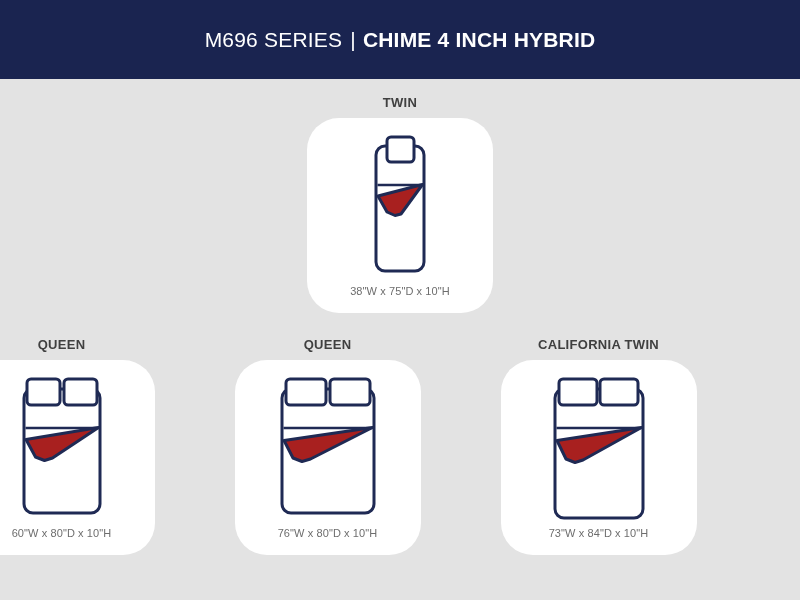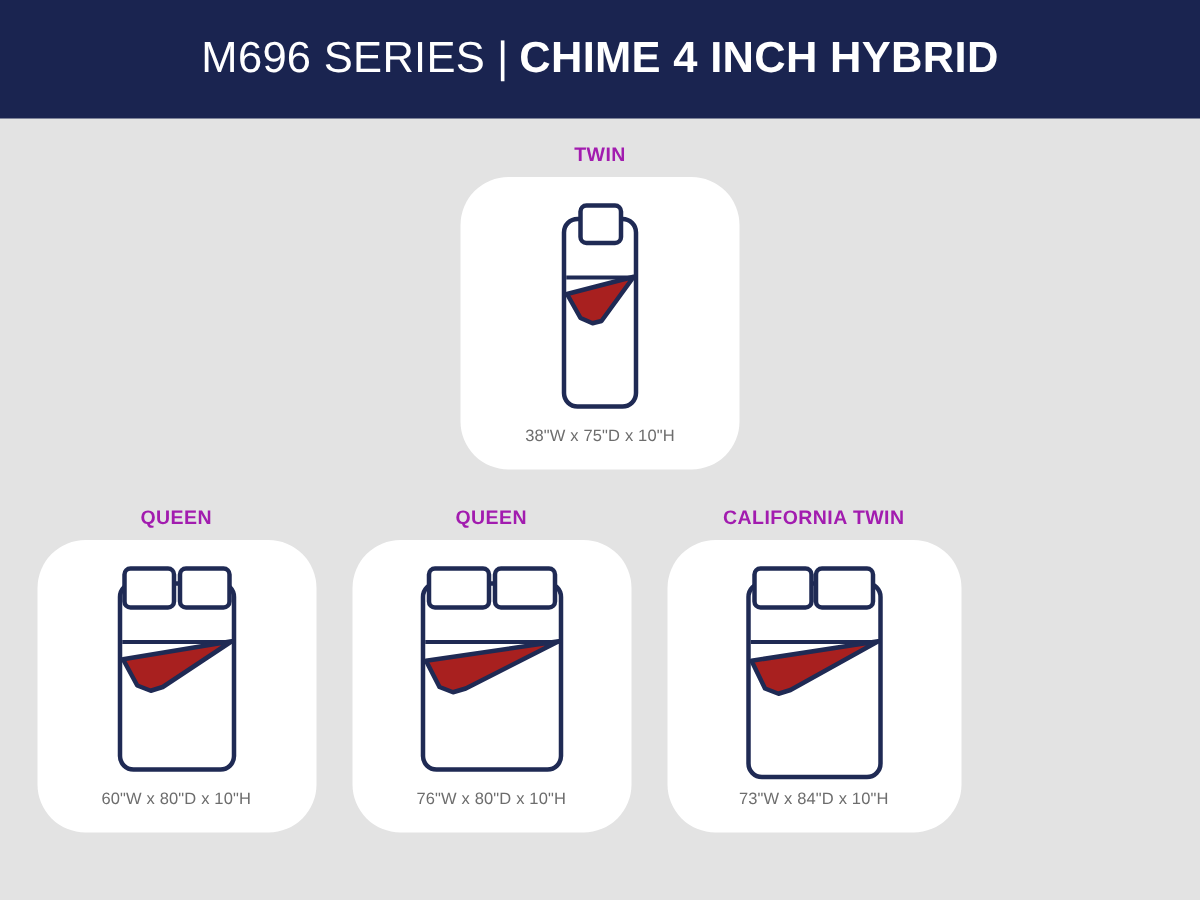--- a/index.html
+++ b/index.html
@@ -27,21 +27,21 @@
     top: 0;
     width: 800px;
     height: 79px;
     background: #1a2450;
     display: flex;
     align-items: center;
     justify-content: center;
   }
   .header-title {
     color: #ffffff;
-    font-size: 29px;
+    font-size: 21px;
     letter-spacing: 0.2px;
     white-space: nowrap;
     display: flex;
     align-items: baseline;
   }
   .series-name {
     font-weight: 400;
   }
   .title-sep {
     font-weight: 300;
@@ -69,33 +69,33 @@
   .row-top {
     left: 0;
     top: 16px;
     width: 800px;
     gap: 73px;
   }
   .row-bottom {
     left: 0;
     top: 258px;
     width: 665px;
-    gap: 24px;
+    gap: 80px;
   }
 
   .size-block {
     display: flex;
     flex-direction: column;
     align-items: center;
   }
 
   .size-label {
     font-size: 13px;
     font-weight: 700;
-    color: #a21caf;
+    color: #404040;
     letter-spacing: 0.3px;
     margin-bottom: 8px;
     white-space: nowrap;
   }
 
   .size-card {
     background: #ffffff;
     border-radius: 32px;
     width: 186px;
     height: 195px;

